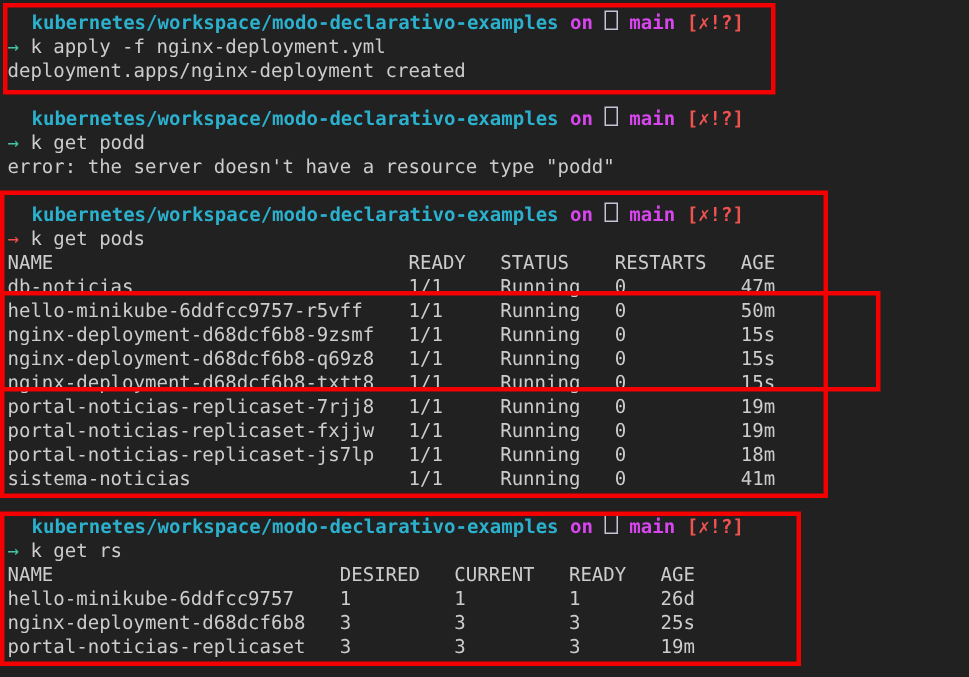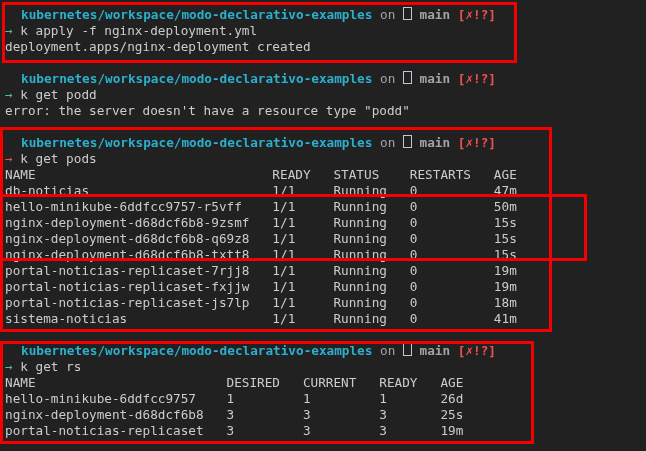--- a/index.html
+++ b/index.html
@@ -16,22 +16,22 @@
   .term{
     position:absolute;left:0;top:0;right:0;bottom:0;
     padding:7px 0 0 5px;
     font:12.7px/16px "DejaVu Sans Mono", monospace;
     color:var(--fg);
     white-space:pre;
   }
   .block + .block{margin-top:16px;}
   .line{height:16px;white-space:pre;}
   .c-path{color:#2bb0cd;font-weight:bold;padding-left:16px;}
-  .c-on{color:#a3a3a3;font-weight:normal;text-align:center;}
-  .c-branch{color:#a3a3a3;font-weight:bold;}
+  .c-on{color:#d946ef;font-weight:bold;text-align:center;}
+  .c-branch{color:#d946ef;font-weight:bold;}
   .c-status{color:#ef5350;font-weight:bold;}
   .c-ok{color:#45c0a4;}
   .c-err{color:#f14c4c;}
   .branch-glyph{
     display:inline-block;width:7px;height:11px;
     border:1px solid #c9c2d6;
     vertical-align:-1px;
   }
   .anno{
     position:absolute;

